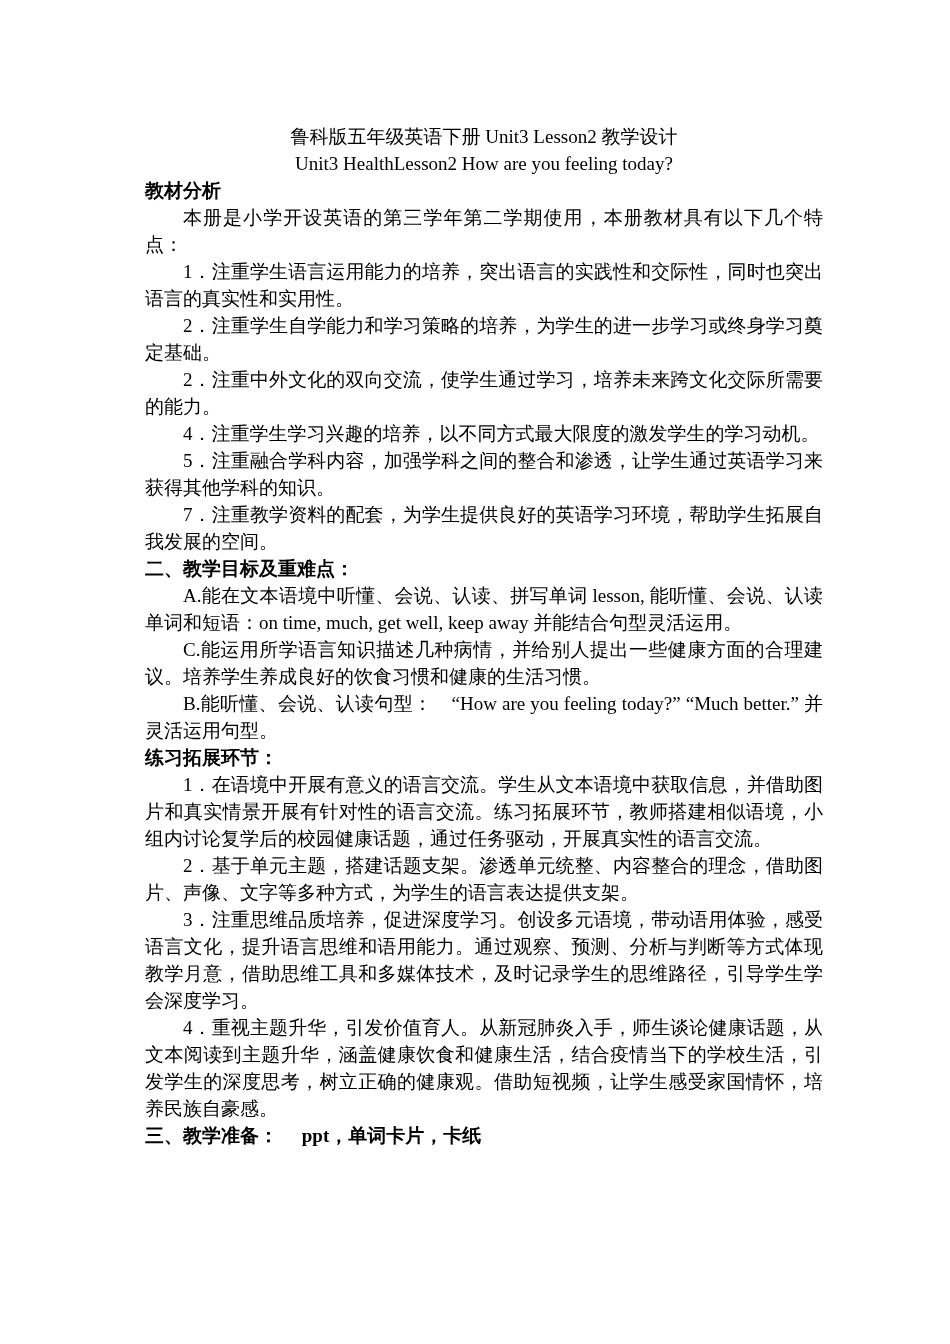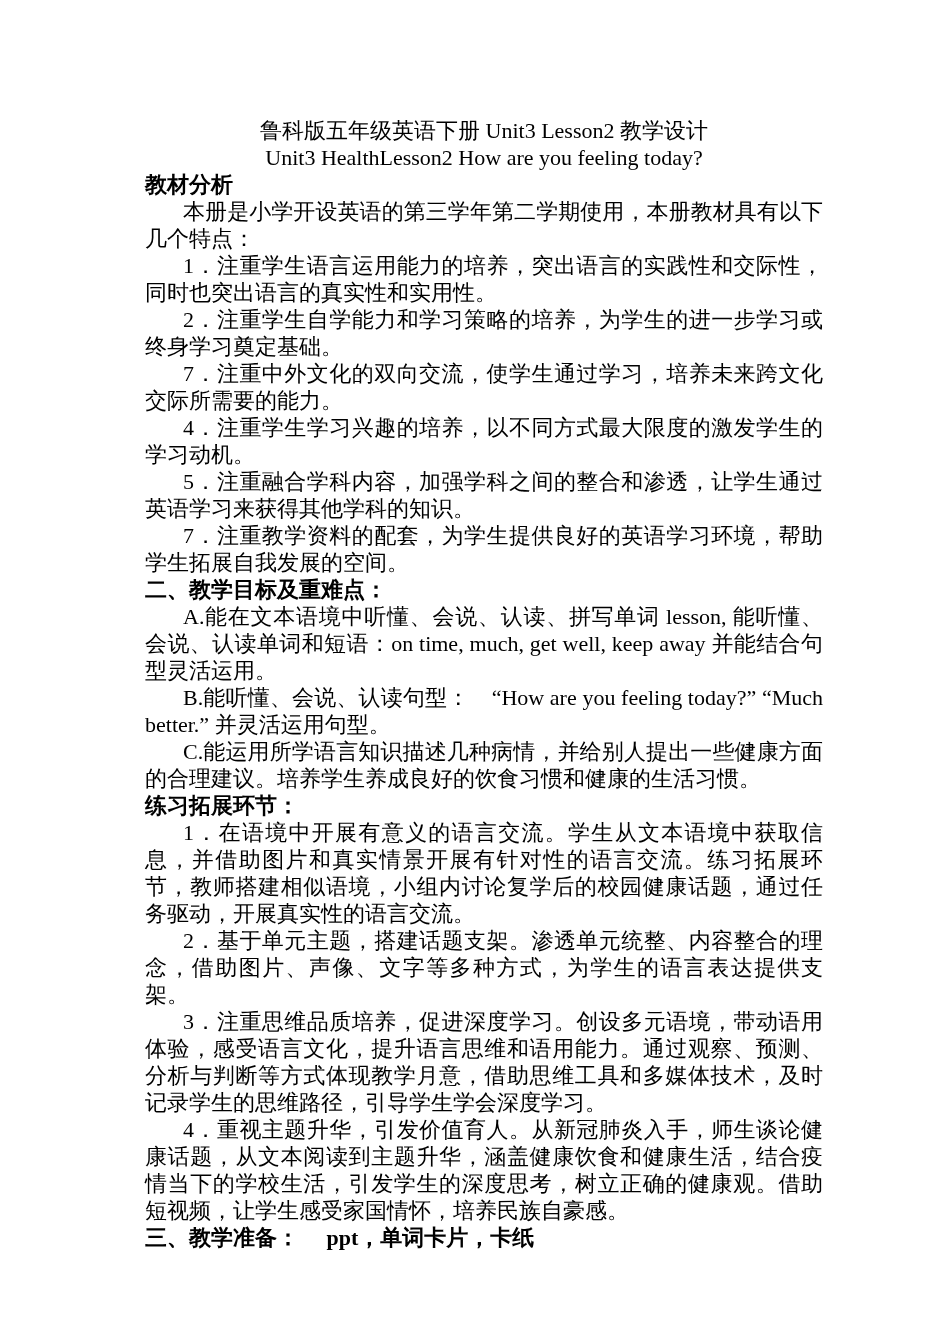--- a/index.html
+++ b/index.html
@@ -10,24 +10,24 @@
   .page {
     position: relative;
     width: 950px;
     height: 1344px;
     background: #ffffff;
     overflow: hidden;
   }
   .doc {
     position: absolute;
     left: 145px;
-    top: 117px;
+    top: 123px;
     width: 678px;
     font-family: "Liberation Serif", "DejaVu Serif", serif;
-    font-size: 22px;
+    font-size: 19px;
     line-height: 27px;
     color: #000000;
   }
   .doc p {
     margin: 0;
     padding: 0;
     text-align: justify;
     text-justify: inter-ideograph;
     word-break: break-word;
   }
@@ -47,28 +47,28 @@
 <body>
 
 <div class="page" style="background: rgb(255, 255, 255);">
   <div class="doc" style="color: rgb(0, 0, 0);">
       <p class="title">鲁科版五年级英语下册 Unit3 Lesson2 教学设计</p>
       <p class="title">Unit3 HealthLesson2 How are you feeling today?</p>
       <p class="flush">教材分析</p>
       <p class="indent">本册是小学开设英语的第三学年第二学期使用，本册教材具有以下几个特点：</p>
       <p class="indent">1．注重学生语言运用能力的培养，突出语言的实践性和交际性，同时也突出语言的真实性和实用性。</p>
       <p class="indent">2．注重学生自学能力和学习策略的培养，为学生的进一步学习或终身学习奠定基础。</p>
-      <p class="indent">7．注重中外文化的双向交流，使学生通过学习，培养未来跨文化交际所需要的能力。</p>
+      <p class="indent">2．注重中外文化的双向交流，使学生通过学习，培养未来跨文化交际所需要的能力。</p>
       <p class="indent">4．注重学生学习兴趣的培养，以不同方式最大限度的激发学生的学习动机。</p>
       <p class="indent">5．注重融合学科内容，加强学科之间的整合和渗透，让学生通过英语学习来获得其他学科的知识。</p>
       <p class="indent">7．注重教学资料的配套，为学生提供良好的英语学习环境，帮助学生拓展自我发展的空间。</p>
       <p class="flush">二、教学目标及重难点：</p>
       <p class="indent">A.能在文本语境中听懂、会说、认读、拼写单词 lesson, 能听懂、会说、认读单词和短语：on time, much, get well, keep away 并能结合句型灵活运用。</p>
+      <p class="indent">C.能运用所学语言知识描述几种病情，并给别人提出一些健康方面的合理建议。培养学生养成良好的饮食习惯和健康的生活习惯。</p>
       <p class="indent">B.能听懂、会说、认读句型：　“How are you feeling today?” “Much better.” 并灵活运用句型。</p>
-      <p class="indent">C.能运用所学语言知识描述几种病情，并给别人提出一些健康方面的合理建议。培养学生养成良好的饮食习惯和健康的生活习惯。</p>
       <p class="flush">练习拓展环节：</p>
       <p class="indent">1．在语境中开展有意义的语言交流。学生从文本语境中获取信息，并借助图片和真实情景开展有针对性的语言交流。练习拓展环节，教师搭建相似语境，小组内讨论复学后的校园健康话题，通过任务驱动，开展真实性的语言交流。</p>
       <p class="indent">2．基于单元主题，搭建话题支架。渗透单元统整、内容整合的理念，借助图片、声像、文字等多种方式，为学生的语言表达提供支架。</p>
       <p class="indent">3．注重思维品质培养，促进深度学习。创设多元语境，带动语用体验，感受语言文化，提升语言思维和语用能力。通过观察、预测、分析与判断等方式体现教学月意，借助思维工具和多媒体技术，及时记录学生的思维路径，引导学生学会深度学习。</p>
       <p class="indent">4．重视主题升华，引发价值育人。从新冠肺炎入手，师生谈论健康话题，从文本阅读到主题升华，涵盖健康饮食和健康生活，结合疫情当下的学校生活，引发学生的深度思考，树立正确的健康观。借助短视频，让学生感受家国情怀，培养民族自豪感。</p>
       <p class="flush">三、教学准备：　 ppt，单词卡片，卡纸</p>
     </div>
 </div>
 
 </body></html>

